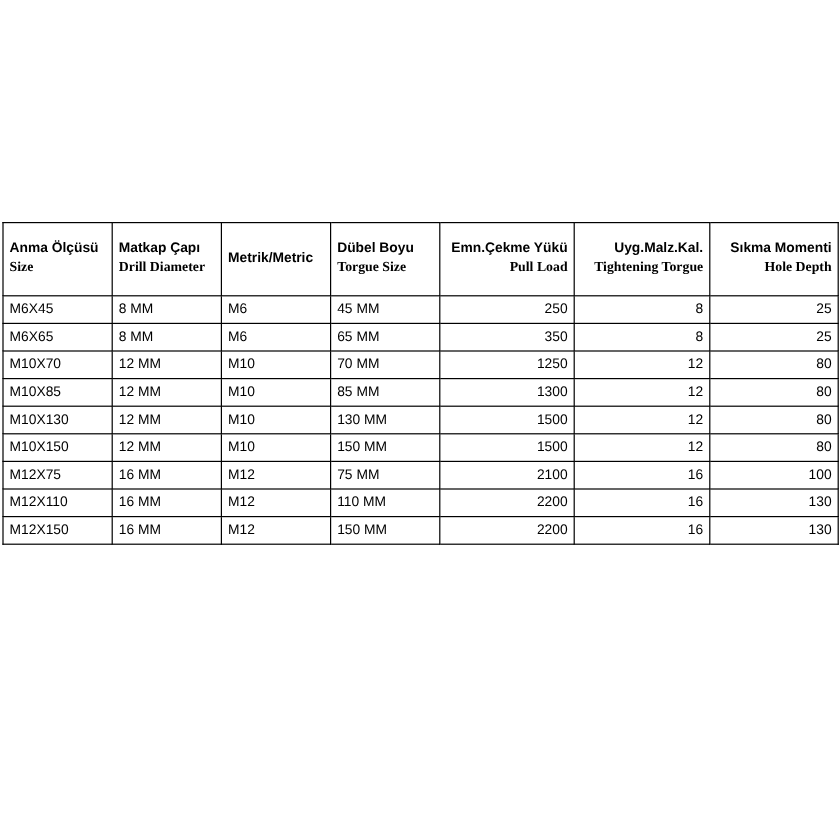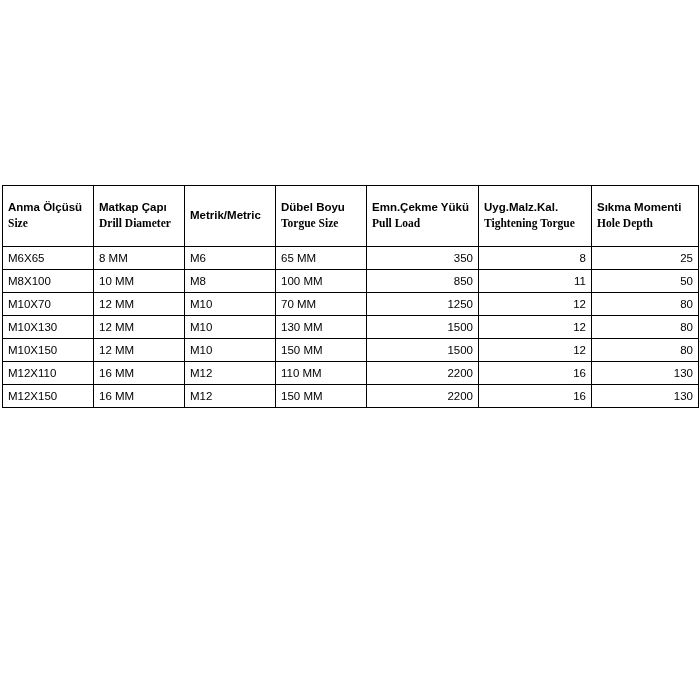--- a/index.html
+++ b/index.html
@@ -42,21 +42,21 @@
     background: #ffffff;
     font-weight: bold;
     line-height: 1.35;
     padding: 2px 5px;
   }
   
   thead th.h-left {
     text-align: left;
   }
   thead th.h-center {
-    text-align: left;
+    text-align: right;
   }
   .hdr-line1 { display: block; }
   .hdr-line2 { display: block; font-family: Liberation Serif, serif; }
   table.spec tbody td {
     height: 20px;
     padding: 1px 5px;
     font-weight: normal;
     background: #ffffff;
   }
   td.c-left { text-align: left; }
@@ -112,63 +112,81 @@
             <span class="hdr-line2">Tightening Torgue</span>
           </th>
           <th class="h-center">
             <span class="hdr-line1">Sıkma Momenti</span>
             <span class="hdr-line2">Hole Depth</span>
           </th>
         </tr>
       </thead>
       <tbody>
         <tr>
+          <td class="c-left">M6X45</td>
+          <td class="c-left">8 MM</td>
+          <td class="c-left">M6</td>
+          <td class="c-left">45 MM</td>
+          <td class="c-right">250</td>
+          <td class="c-right">8</td>
+          <td class="c-right">25</td>
+        </tr>
+        <tr>
           <td class="c-left">M6X65</td>
           <td class="c-left">8 MM</td>
           <td class="c-left">M6</td>
           <td class="c-left">65 MM</td>
           <td class="c-right">350</td>
           <td class="c-right">8</td>
           <td class="c-right">25</td>
         </tr>
         <tr>
-          <td class="c-left">M8X100</td>
-          <td class="c-left">10 MM</td>
-          <td class="c-left">M8</td>
-          <td class="c-left">100 MM</td>
-          <td class="c-right">850</td>
-          <td class="c-right">11</td>
-          <td class="c-right">50</td>
-        </tr>
-        <tr>
           <td class="c-left">M10X70</td>
           <td class="c-left">12 MM</td>
           <td class="c-left">M10</td>
           <td class="c-left">70 MM</td>
           <td class="c-right">1250</td>
           <td class="c-right">12</td>
           <td class="c-right">80</td>
         </tr>
         <tr>
+          <td class="c-left">M10X85</td>
+          <td class="c-left">12 MM</td>
+          <td class="c-left">M10</td>
+          <td class="c-left">85 MM</td>
+          <td class="c-right">1300</td>
+          <td class="c-right">12</td>
+          <td class="c-right">80</td>
+        </tr>
+        <tr>
           <td class="c-left">M10X130</td>
           <td class="c-left">12 MM</td>
           <td class="c-left">M10</td>
           <td class="c-left">130 MM</td>
           <td class="c-right">1500</td>
           <td class="c-right">12</td>
           <td class="c-right">80</td>
         </tr>
         <tr>
           <td class="c-left">M10X150</td>
           <td class="c-left">12 MM</td>
           <td class="c-left">M10</td>
           <td class="c-left">150 MM</td>
           <td class="c-right">1500</td>
           <td class="c-right">12</td>
           <td class="c-right">80</td>
+        </tr>
+        <tr>
+          <td class="c-left">M12X75</td>
+          <td class="c-left">16 MM</td>
+          <td class="c-left">M12</td>
+          <td class="c-left">75 MM</td>
+          <td class="c-right">2100</td>
+          <td class="c-right">16</td>
+          <td class="c-right">100</td>
         </tr>
         <tr>
           <td class="c-left">M12X110</td>
           <td class="c-left">16 MM</td>
           <td class="c-left">M12</td>
           <td class="c-left">110 MM</td>
           <td class="c-right">2200</td>
           <td class="c-right">16</td>
           <td class="c-right">130</td>
         </tr>

